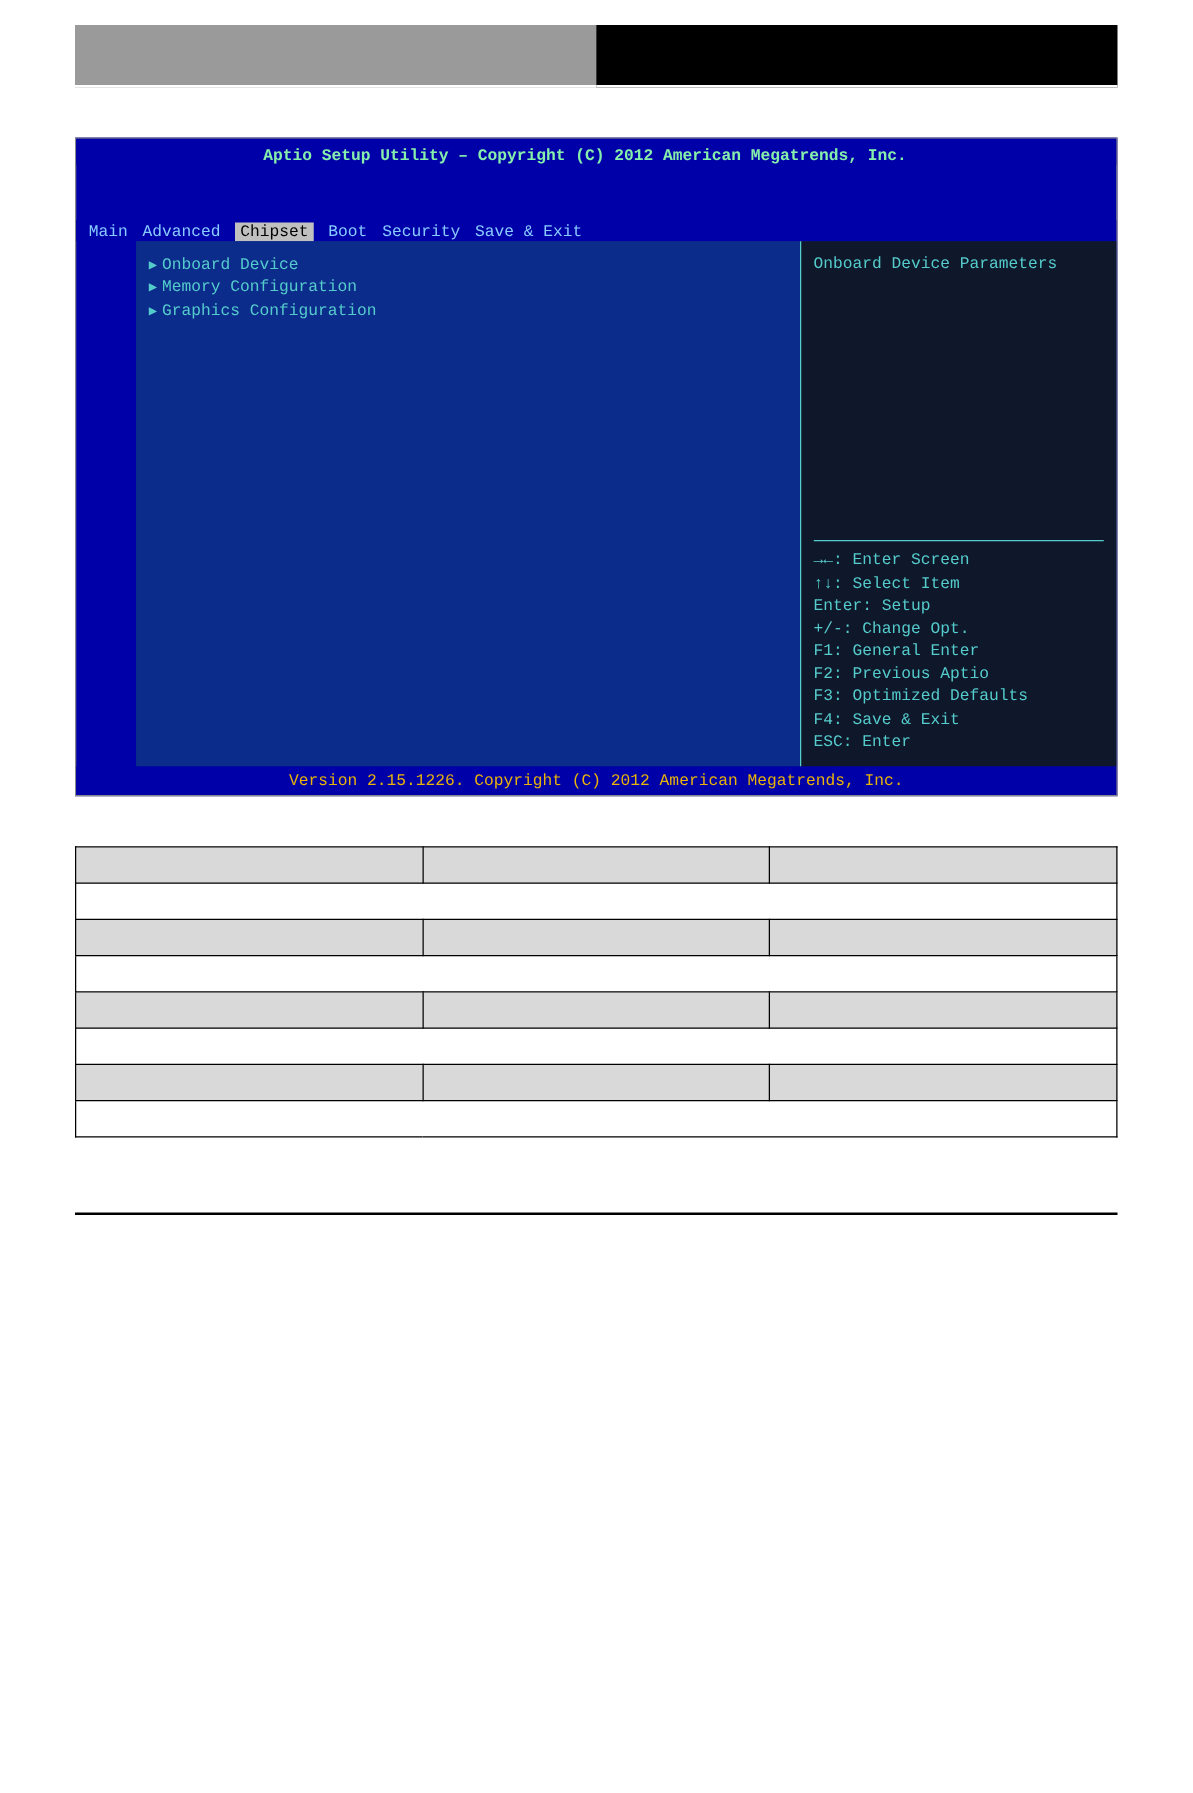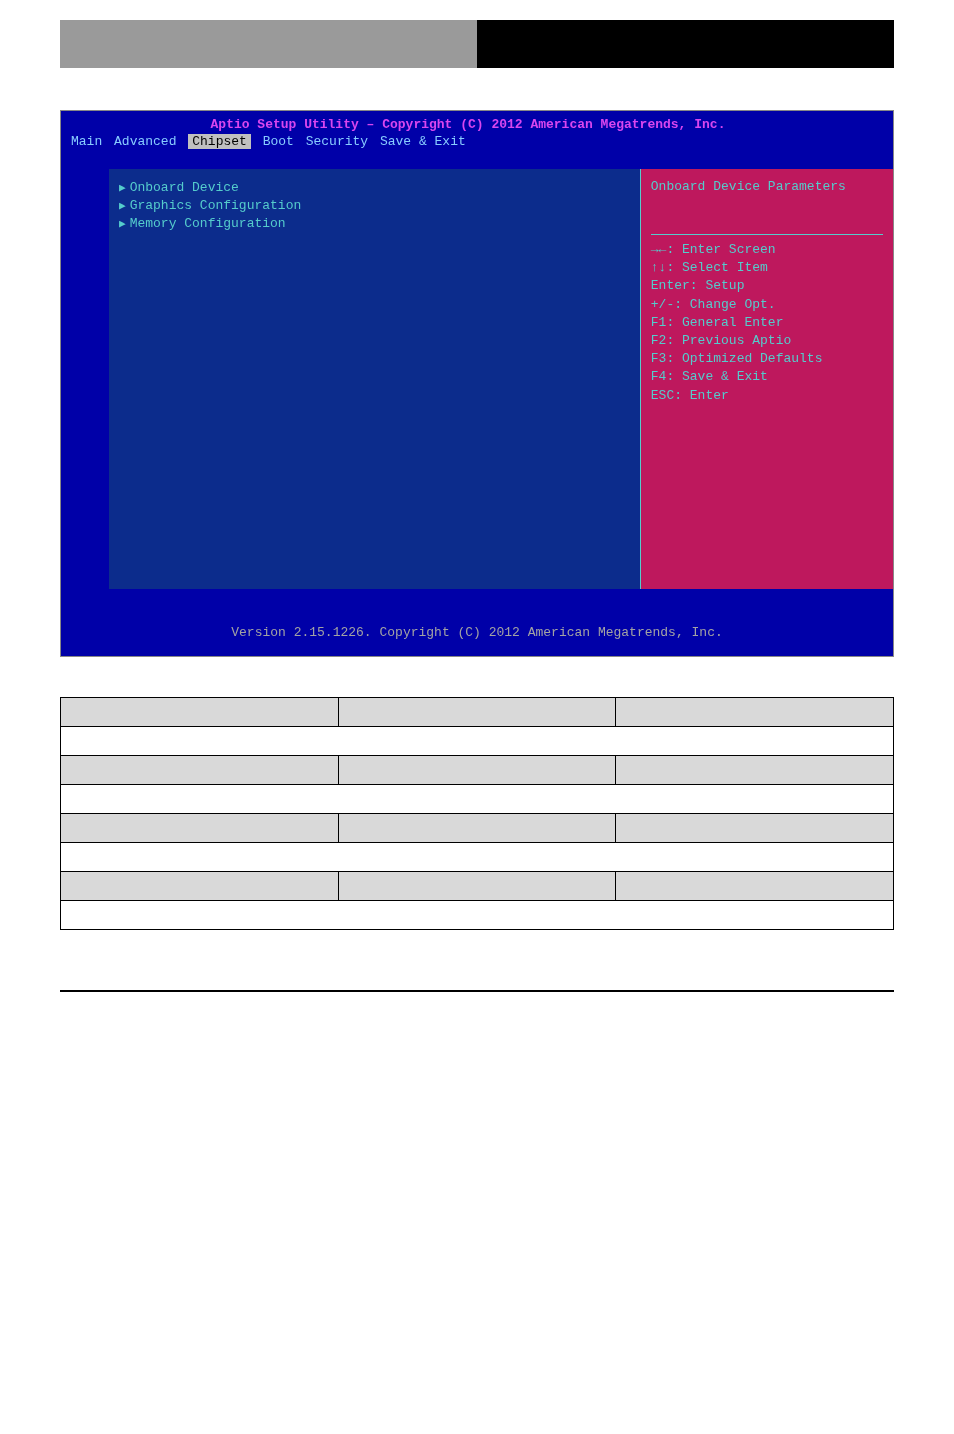--- a/index.html
+++ b/index.html
@@ -29,29 +29,30 @@
   .bios {
     margin: 0 60px 40px 60px;
     border: 1px solid #888;
     background: #0000a8;
     font-family: "Courier New", monospace;
     font-size: 13px;
     color: #fff;
   }
   .bios-titlebar {
     background: #0000a8;
-    color: #d946ef;
+    color: #86efac;
     text-align: center;
     padding: 6px 28px 0 10px;
     font-weight: bold;
   }
   .bios-menu {
     background: #0000a8;
-    padding: 2px 10px 20px 10px;
+    padding: 2px 10px 0 10px;
     color: #8cf;
+    margin-top: 44px;
   }
   .bios-menu span {
     color: #8cf;
     margin-right: 4px;
   }
   .bios-menu .active {
     background: #c0c0c0;
     color: #000;
     padding: 0 4px;
   }
@@ -71,43 +72,43 @@
     color: #5cc;
     line-height: 1.4;
   }
   .bios-left .arrow {
     color: #5cc;
     margin-right: 4px;
     font-size: 11px;
   }
   .bios-right {
     flex: 1;
-    background: #be185d;
+    background: #0f172a;
     border-left: 1px solid #5cc;
     padding: 10px;
     color: #5cc;
     display: flex;
     flex-direction: column;
+    justify-content: space-between;
   }
   .bios-help-title {
     color: #5cc;
   }
   .bios-keys {
     color: #5cc;
     line-height: 1.4;
     border-top: 1px solid #5cc;
     padding-top: 6px;
     margin-top: 40px;
   }
   .bios-footer {
     background: #0000a8;
-    color: #a3a3a3;
+    color: #eab308;
     text-align: center;
-    padding: 16px 10px;
-    margin-top: 20px;
+    padding: 4px 10px;
   }
 
   
   .settings-table {
     margin: 0 60px 40px 60px;
     border-collapse: collapse;
     width: calc(100% - 120px);
     font-size: 13px;
   }
   .settings-table td {
@@ -145,22 +146,22 @@
     <span>Main</span>
     <span>Advanced</span>
     <span class="active">Chipset</span>
     <span>Boot</span>
     <span>Security</span>
     <span>Save &amp; Exit</span>
   </div>
   <div class="bios-body">
     <div class="bios-left">
       <div class="item"><span class="arrow">▶</span><span>Onboard Device</span></div>
+      <div class="item"><span class="arrow">▶</span><span>Memory Configuration</span></div>
       <div class="item"><span class="arrow">▶</span><span>Graphics Configuration</span></div>
-      <div class="item"><span class="arrow">▶</span><span>Memory Configuration</span></div>
     </div>
     <div class="bios-right">
       <div class="bios-help-title">Onboard Device Parameters</div>
       <div class="bios-keys">
         <div>→←: Enter Screen</div>
         <div>↑↓: Select Item</div>
         <div>Enter: Setup</div>
         <div>+/-: Change Opt.</div>
         <div>F1: General Enter</div>
         <div>F2: Previous Aptio</div>

